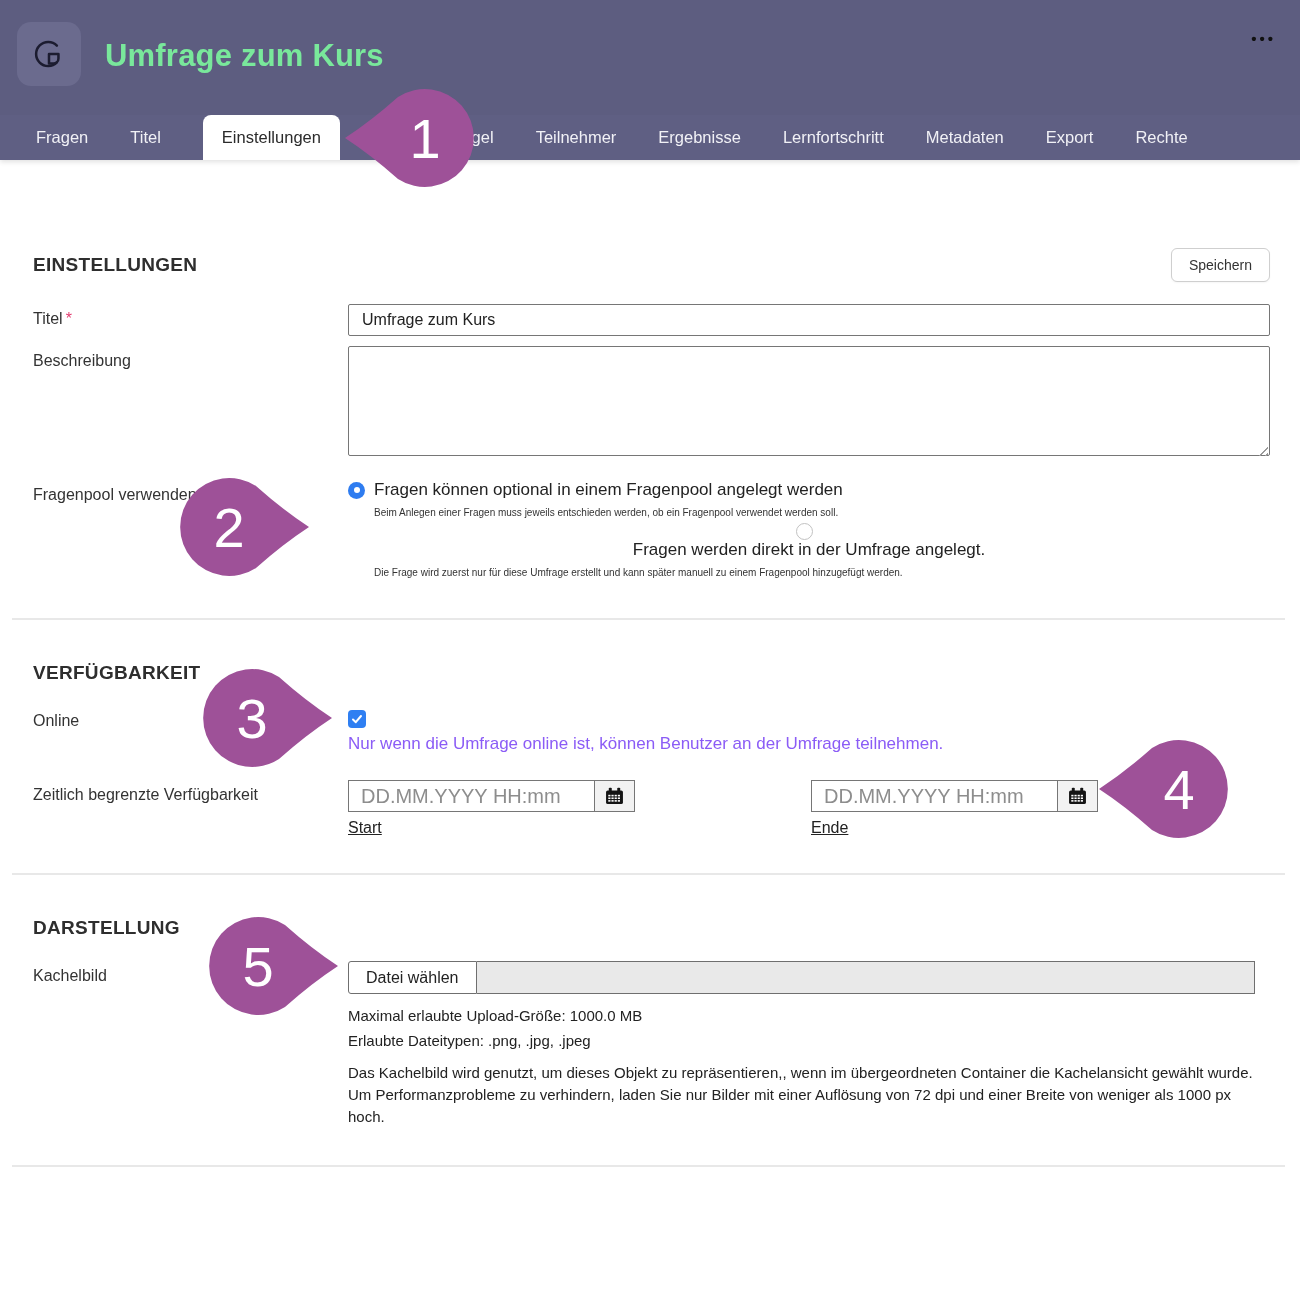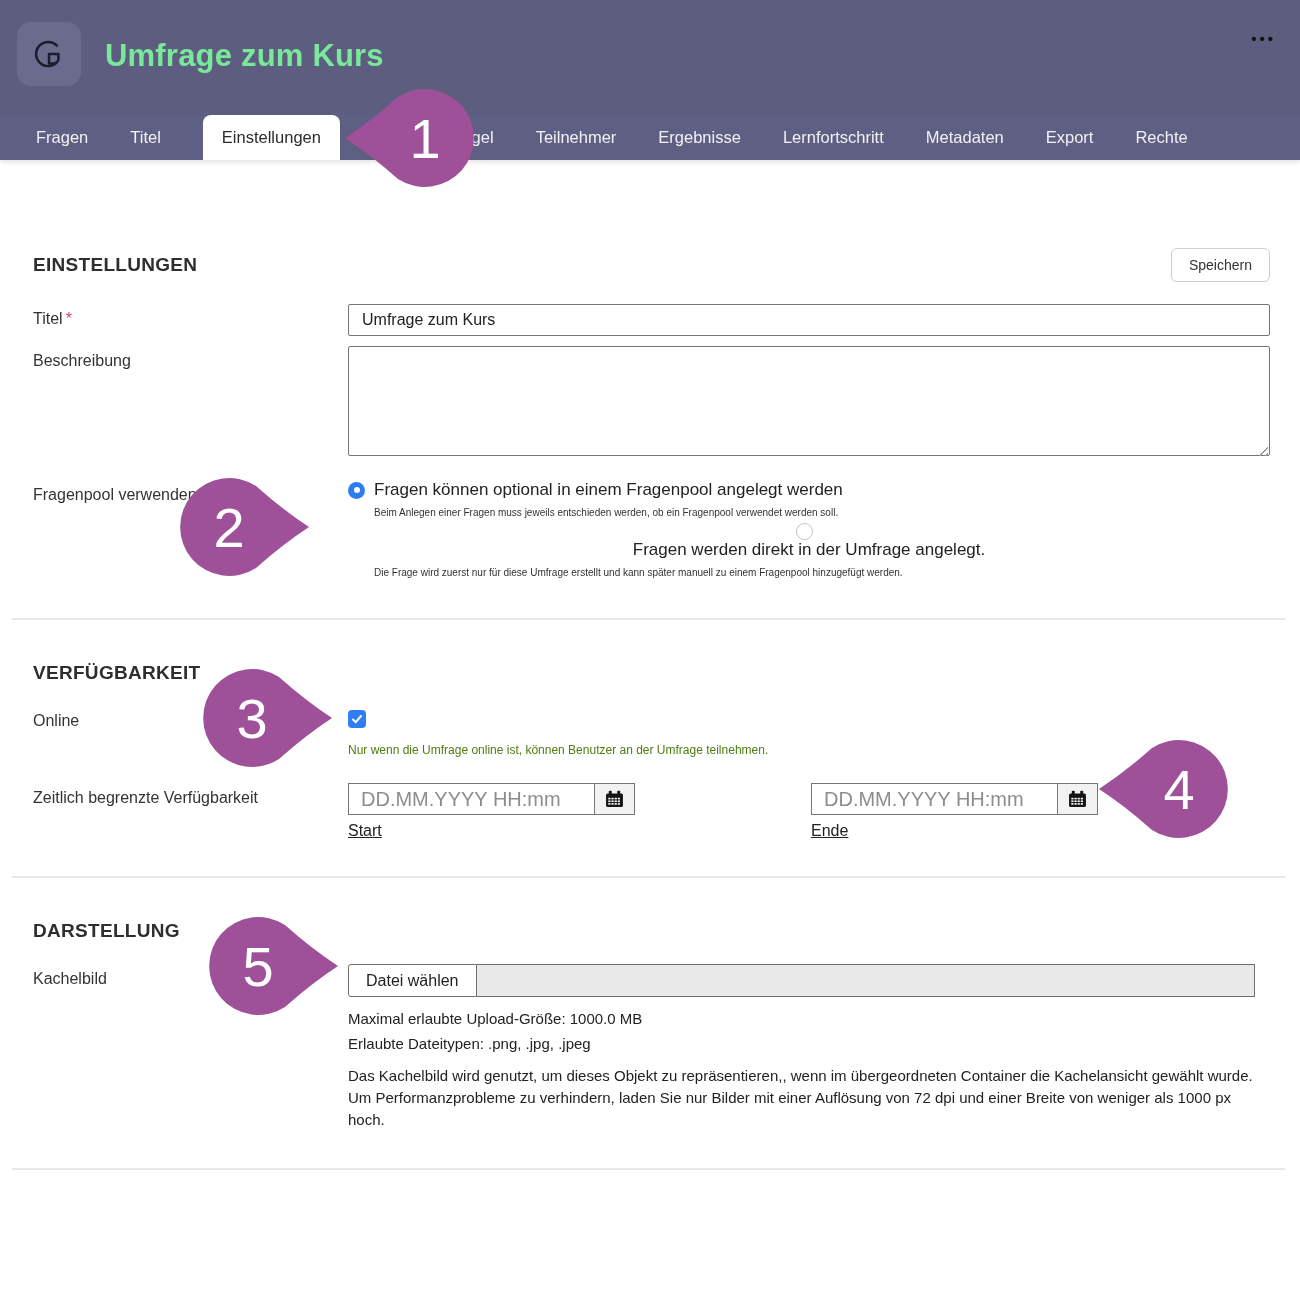--- a/index.html
+++ b/index.html
@@ -46,21 +46,21 @@
     border-radius:50%; background:#fff; }
   .radio.off { background:#fff; border:1.5px solid #c2c2c2; }
   .opt-label { font-size:17px; color:#222; }
   .opt-help  { font-size:10px; color:#333; margin:7px 0 0 26px; }
   .opt-gap { margin-top:5px;flex-direction:column; }
 
   .divider { border:none; height:2px; background:#e8e8e8; margin:40px -15px 0 -21px; }
 
   .checkbox { width:18px; height:18px; border-radius:4px; background:#2f7ff2; display:flex;
     align-items:center; justify-content:center; cursor:pointer; margin-top:4px; }
-  .help-text { font-size:12px; color:#4d7c0f; margin-top:15px; }
+  .help-text { font-size:17px; color:#8b5cf6; margin-top:6px; }
 
   .date-groups { display:flex; }
   .date-group { width:287px; }
   .date-group + .date-group { margin-left:176px; }
   .date-control { display:flex; border:1px solid #767676; height:32px; background:#fff; }
   .date-input { flex:1; border:none; outline:none; font-size:20px; padding:0 12px;
     font-family:inherit; color:#222; min-width:0; }
   .date-input::placeholder { color:#8d8d8d; opacity:1; }
   .cal-btn { width:40px; border:none; border-left:1px solid #767676; background:#f2f2f2;
     display:flex; align-items:center; justify-content:center; cursor:pointer; }

